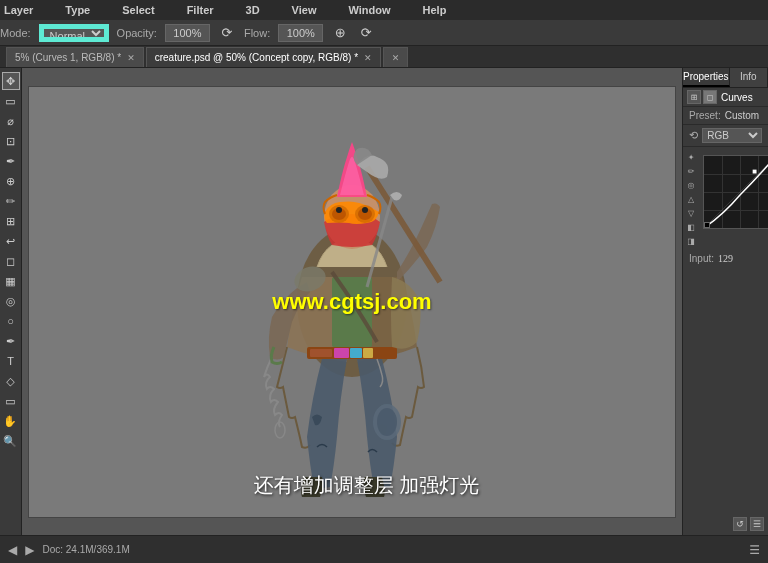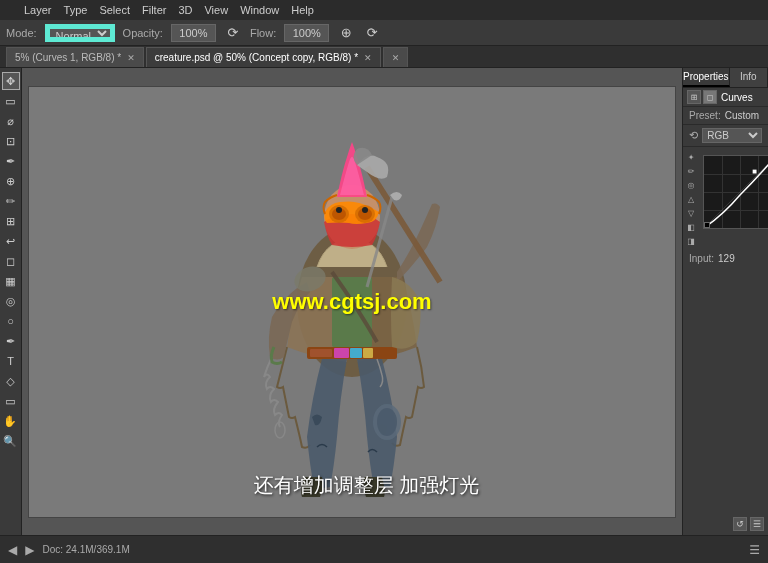--- a/index.html
+++ b/index.html
@@ -13,37 +13,38 @@
       overflow: hidden;
       position: relative;
     }
 
     
     #menu-bar {
       height: 20px;
       background: #2b2b2b;
       display: flex;
       align-items: center;
-      padding: 0 20px;
-      gap: 4px;
+      padding: 0 0;
+      gap: 24px;
       font-size: 11px;
       color: #ccc;
+      font-weight: bold;
     }
     .menu-item {
       cursor: pointer;
       padding: 0 4px;
     }
 
     
     #toolbar {
       height: 26px;
       background: #3a3a3a;
       display: flex;
       align-items: center;
-      padding: 0 6px;
+      padding: 0 0;
       gap: 8px;
       border-bottom: 1px solid #222;
     }
     .toolbar-label { color: #aaa; font-size: 11px; }
     .toolbar-select {
       background: #555;
       border: 5px solid #5eead4;
       color: #ccc;
       font-size: 11px;
       height: 18px;
@@ -266,21 +267,21 @@
     .tool-btn.active { border-color: #aaa; background: #555; }
 
     
     #input-row {
       display: flex;
       align-items: center;
       padding: 2px 6px;
       font-size: 10px;
     }
     #input-row label { color: #aaa; margin-right: 4px; }
-    #input-row span { color: #ccc; }
+    #input-row span { color: #ccc; font-family: Liberation Serif, serif; }
 
     
     #status-bar {
       position: absolute;
       bottom: 0;
       left: 0;
       right: 0;
       height: 28px;
       background: #2f2f2f;
       border-top: 1px solid #222;

